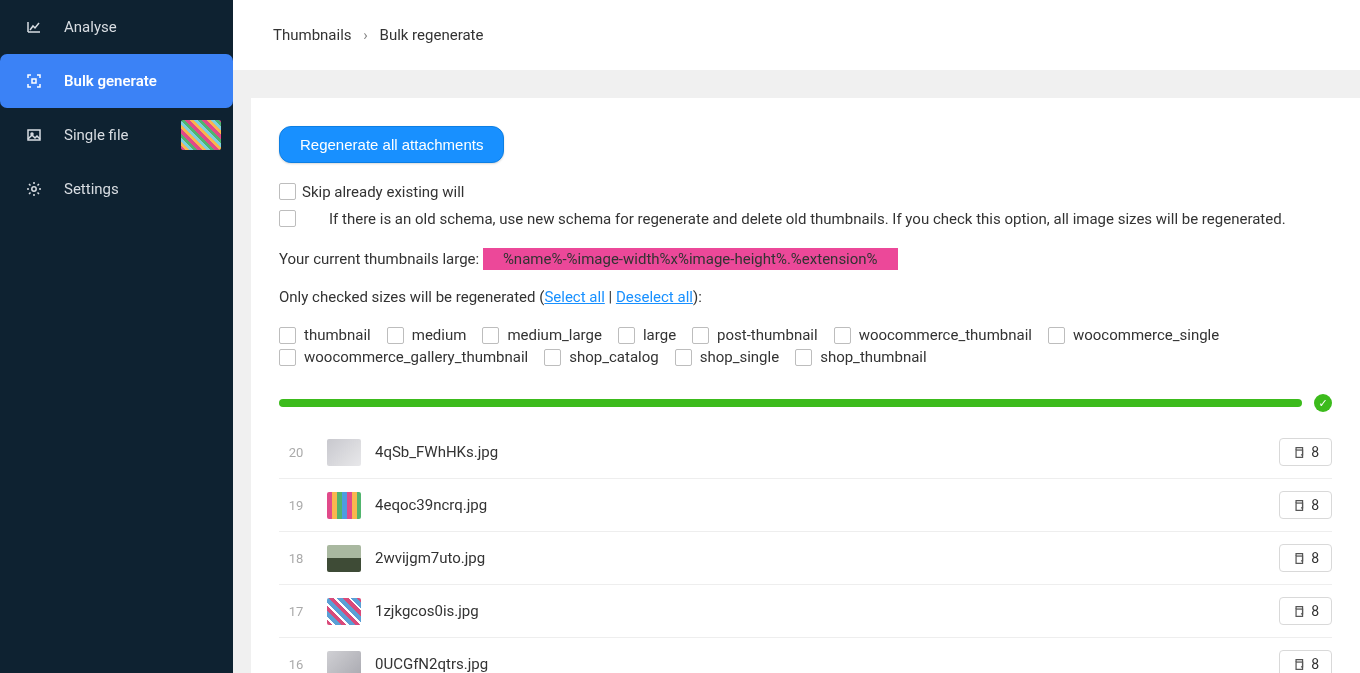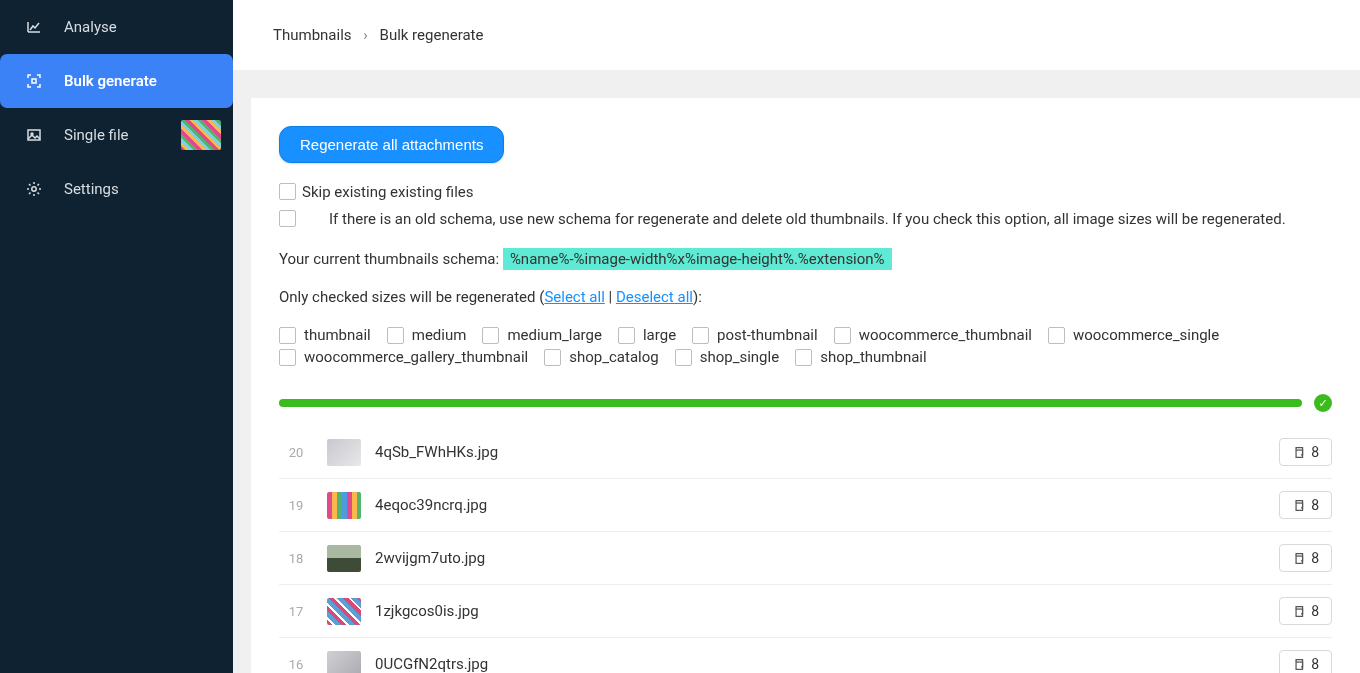--- a/index.html
+++ b/index.html
@@ -95,22 +95,22 @@
   margin-right: 6px;
   flex-shrink: 0;
   background: #fff;
   margin-top: 2px;
 }
 .schema-line {
   margin-top: 20px;
   font-size: 15px;
 }
 .schema-code {
-  background: #5eead4;
-  padding: 2px 7px;
+  background: #ec4899;
+  padding: 2px 20px;
   font-family: inherit;
 }
 .sizes-intro { margin-top: 20px; font-size: 15px; }
 .link { color: #1890ff; text-decoration: underline; cursor: pointer; }
 .sizes-row {
   display: flex;
   flex-wrap: wrap;
   align-items: center;
   margin-top: 20px;
   gap: 4px 6px;
@@ -230,29 +230,29 @@
     <span>Thumbnails</span>
     <span class="breadcrumb-sep">›</span>
     <span>Bulk regenerate</span>
   </div>
 
   <div class="content-card">
     <button class="regen-btn">Regenerate all attachments</button>
 
     <div class="check-row">
       <span class="chk"></span>
-      <span>Skip existing existing files</span>
+      <span>Skip already existing will</span>
     </div>
     <div class="check-row">
       <span class="chk"></span>
       <span>If there is an old schema, use new schema for regenerate and delete old thumbnails. If you check this option, all image sizes will be regenerated.</span>
     </div>
 
     <div class="schema-line">
-      <span>Your current thumbnails schema: </span><span class="schema-code">%name%-%image-width%x%image-height%.%extension%</span>
+      <span>Your current thumbnails large: </span><span class="schema-code">%name%-%image-width%x%image-height%.%extension%</span>
     </div>
 
     <div class="sizes-intro">
       <span>Only checked sizes will be regenerated (</span><span class="link">Select all</span><span> | </span><span class="link">Deselect all</span><span>):</span>
     </div>
 
     <div class="sizes-row" id="sizes-row">
         <span class="size-opt">
           <span class="chk"></span>
           <span>thumbnail</span>

